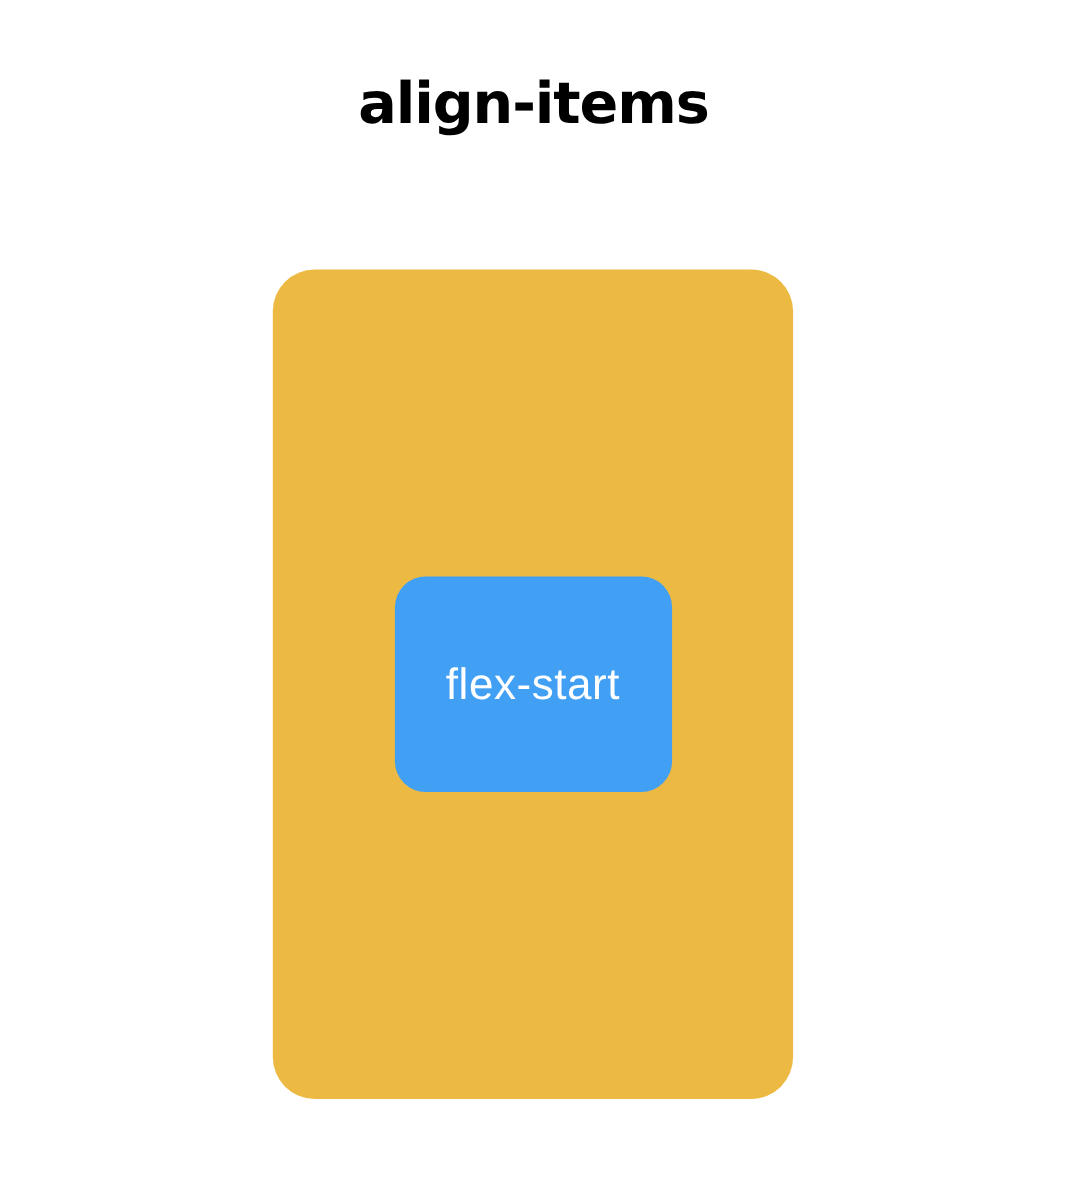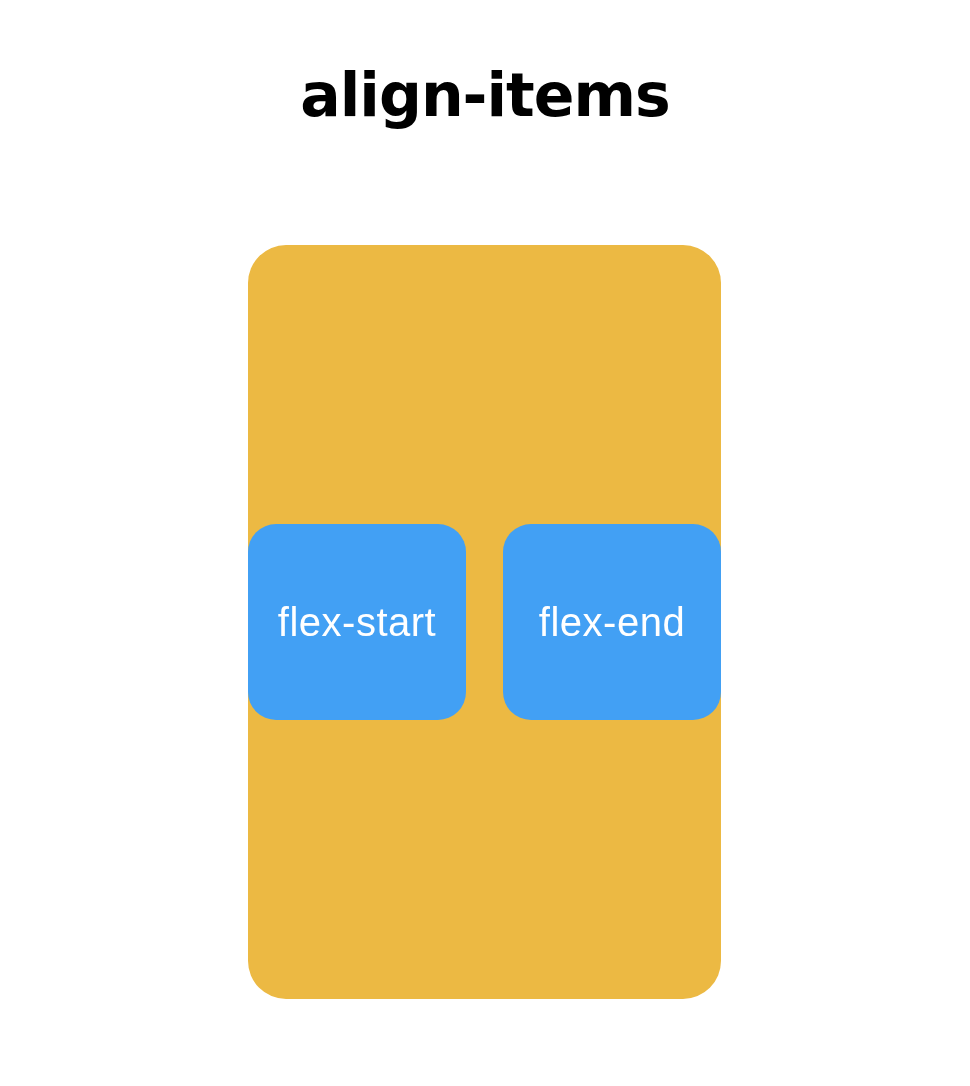--- a/index.html
+++ b/index.html
@@ -15,37 +15,38 @@
     overflow: hidden;
   }
   .page-title {
     position: absolute;
     top: 55px;
     left: 0;
     width: 970px;
     height: 80px;
     line-height: 80px;
     text-align: center;
-    font-size: 60px;
+    font-size: 52px;
     font-weight: 800;
     letter-spacing: -1px;
     color: var(--title-color, #000000);
     font-family: "DejaVu Sans", "Liberation Sans", sans-serif;
   }
   .flex-container {
     position: absolute;
     left: 248px;
     top: 245px;
     width: 473px;
     height: 754px;
     background: var(--container-color, #ecb943);
     border-radius: 38px;
     display: flex;
+    flex-direction: column;
     align-items: center;
-    justify-content: flex-start;
+    justify-content: center;
     gap: 37px;
   }
   .flex-item {
     width: 252px;
     height: 196px;
     background: var(--item-color, #42a0f4);
     border-radius: 28px;
     display: flex;
     align-items: center;
     justify-content: center;
@@ -62,17 +63,14 @@
 
 <div class="page-title">align-items</div>
 
 <div class="flex-container">
 
   <div class="flex-item">
     <span class="flex-item-label">flex-start</span>
   </div>
 
 
-  <div class="flex-item">
-    <span class="flex-item-label">flex-end</span>
-  </div>
 
 </div>
 
 </body></html>

